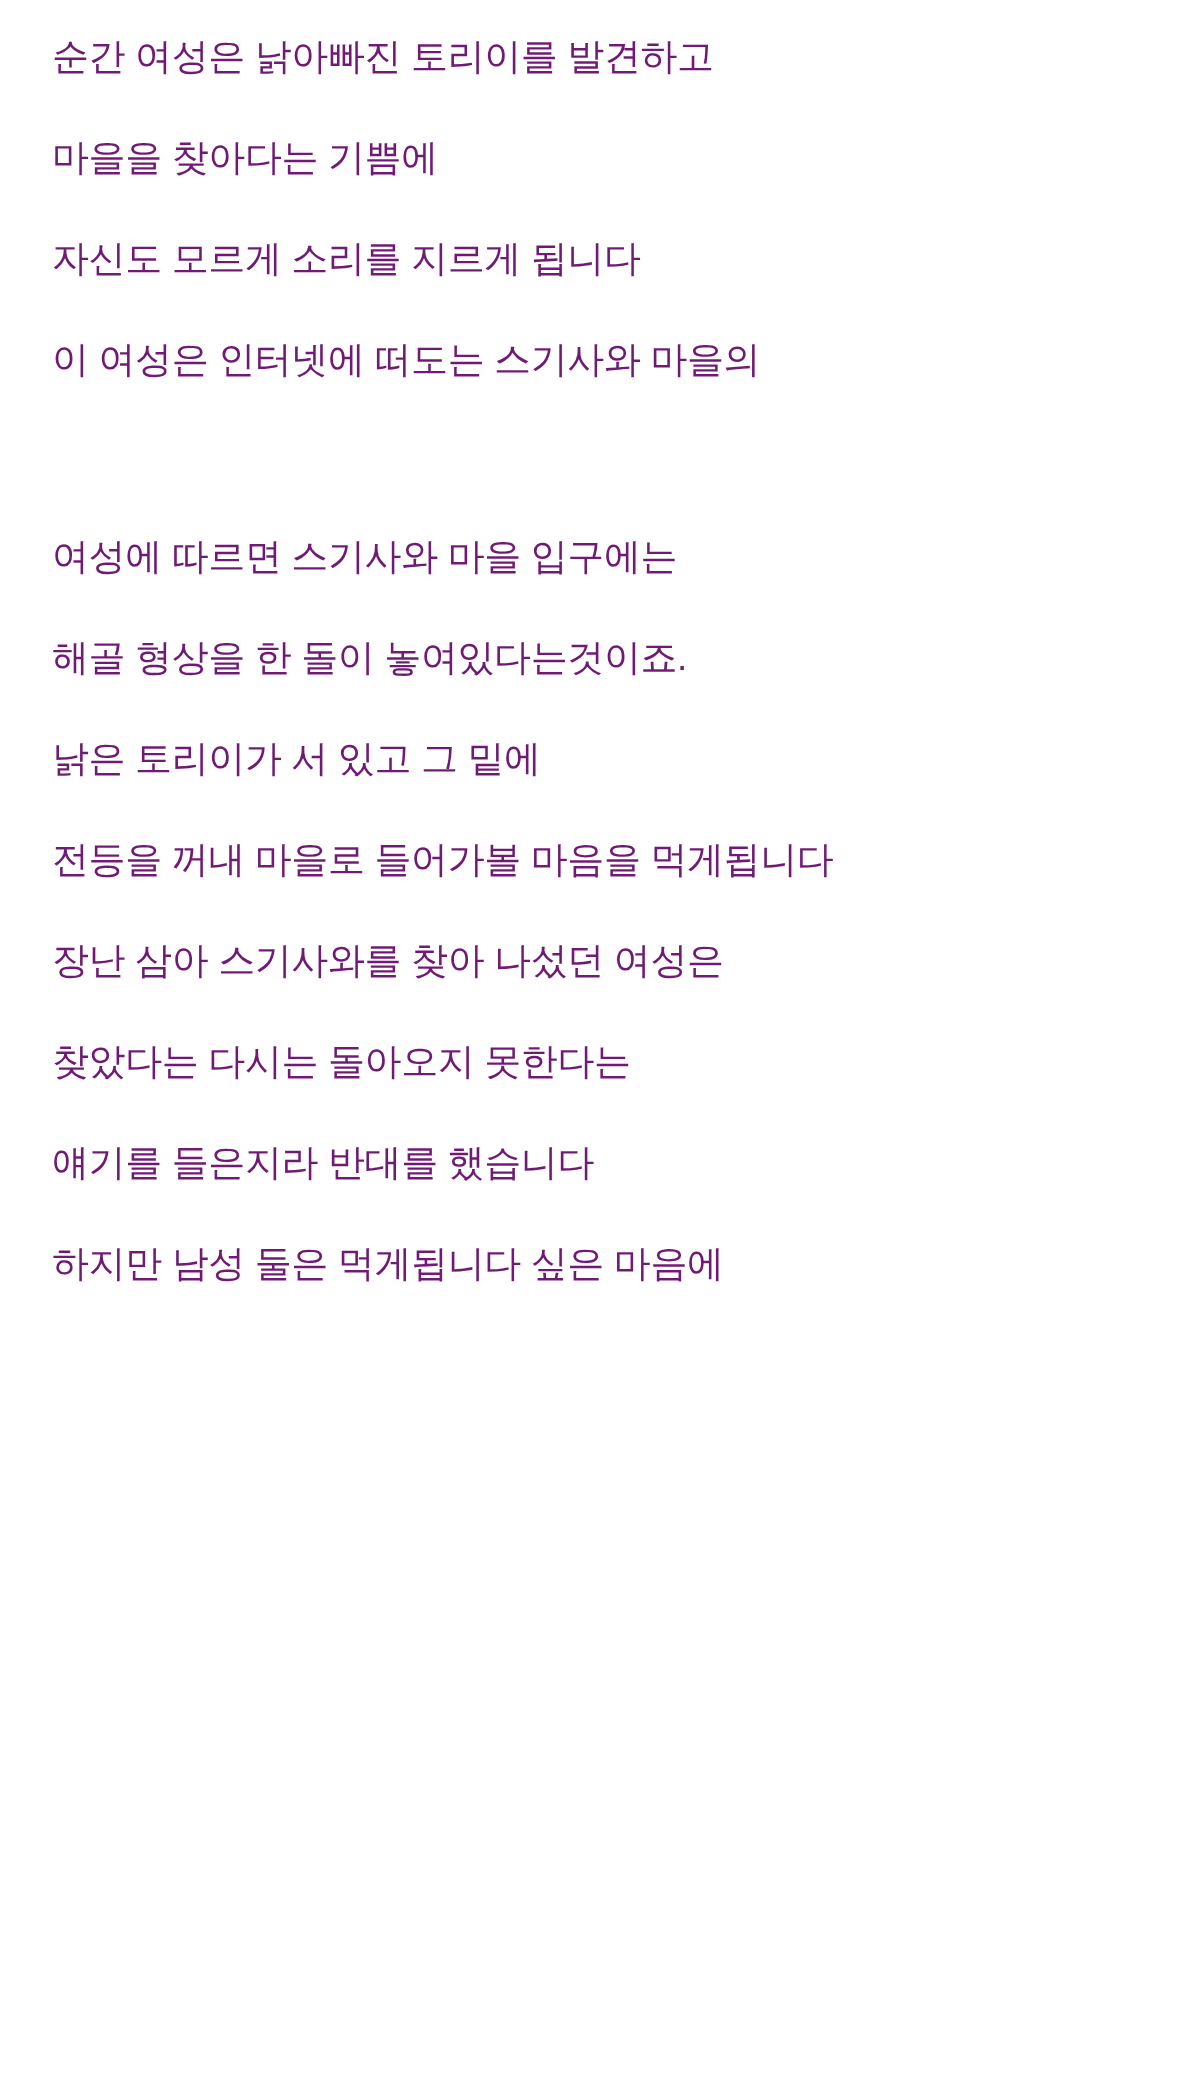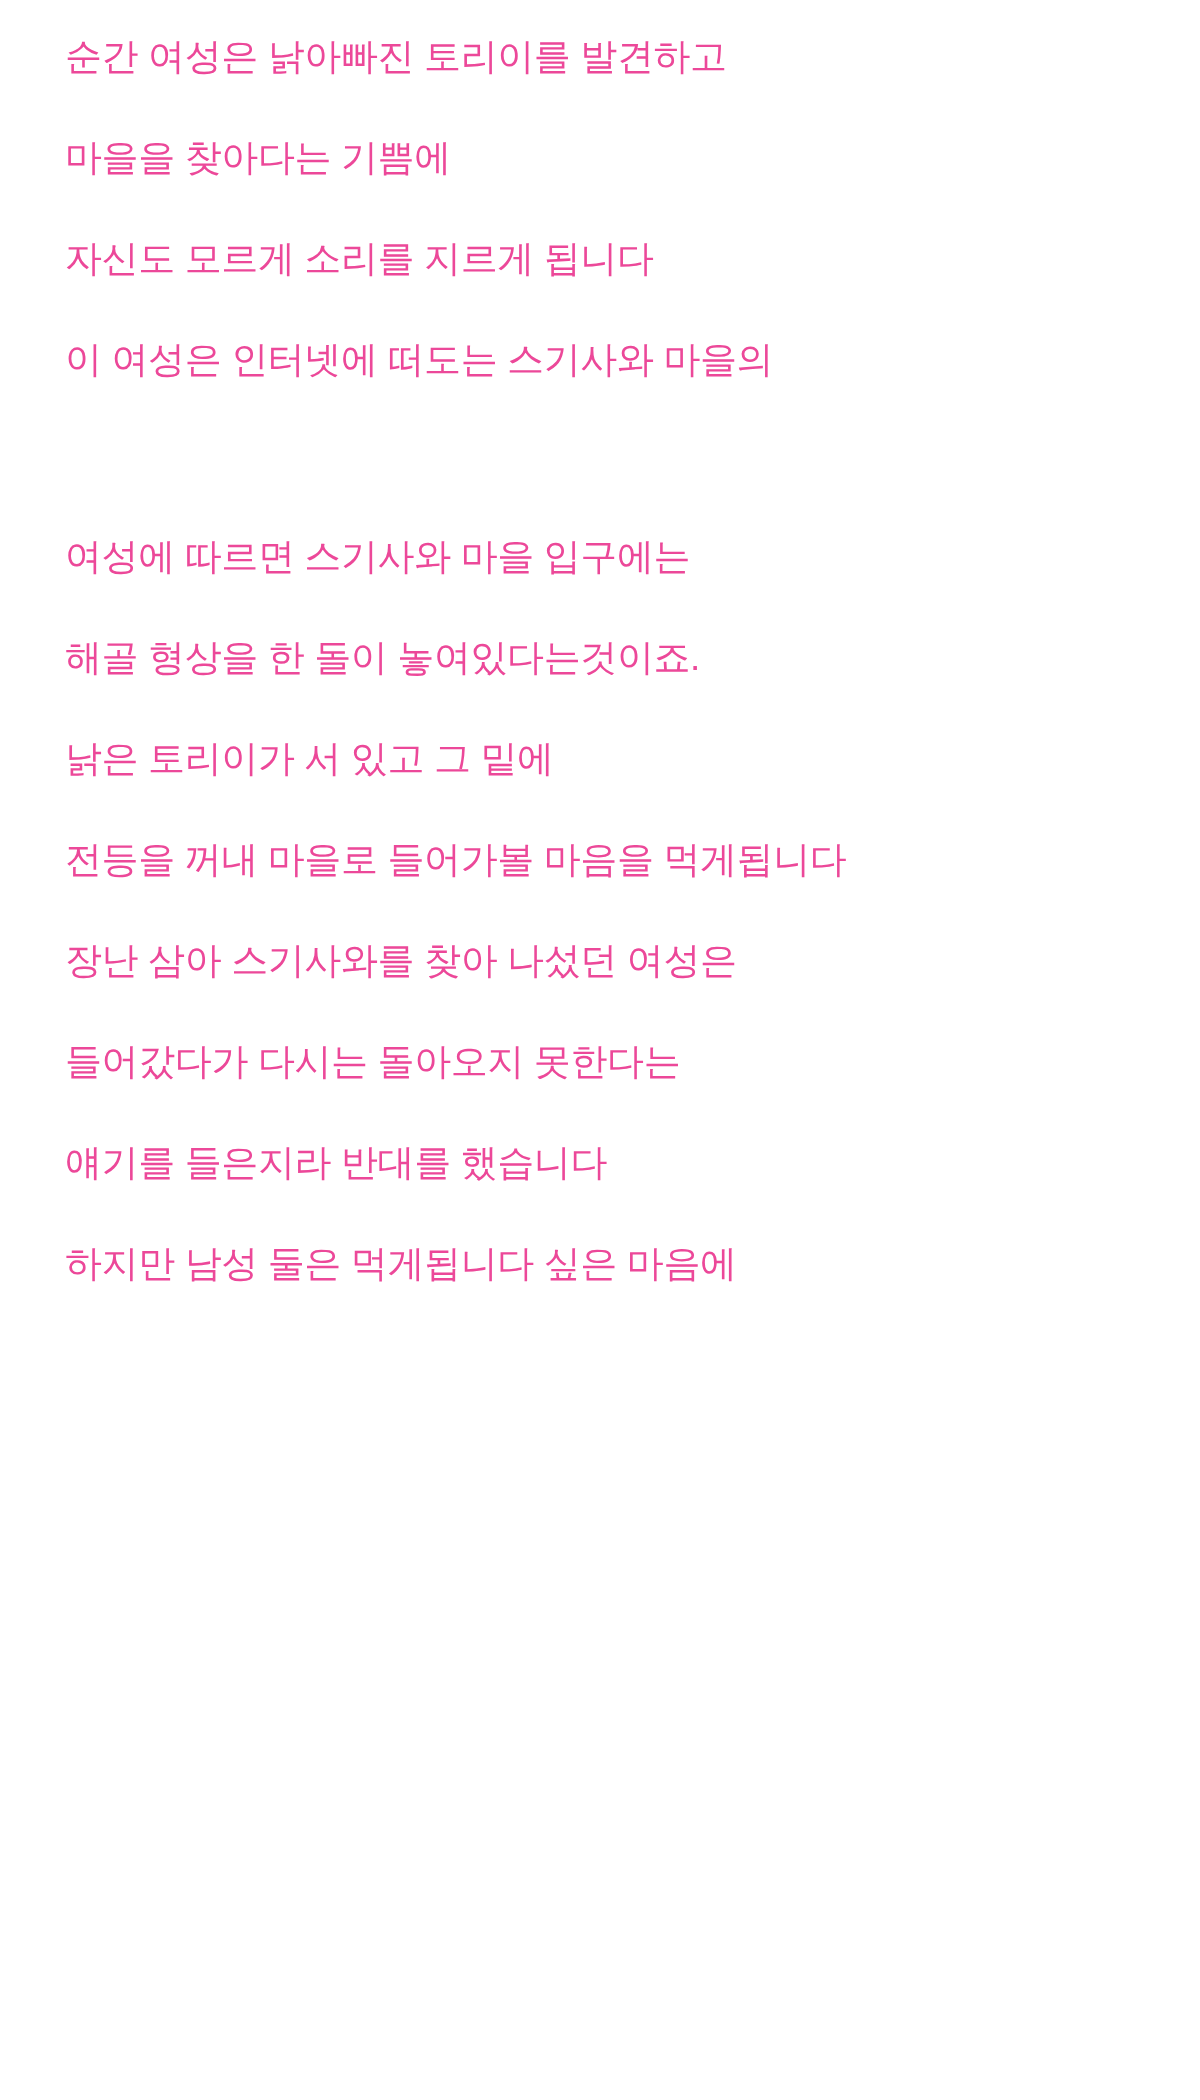--- a/index.html
+++ b/index.html
@@ -20,24 +20,23 @@
     padding: 0 52px;
     background: #ffffff;
   }
   .story-body {
     padding-top: 6px;
   }
   .line {
     font-size: 37px;
     line-height: 101px;
     letter-spacing: -0.4px;
-    color: #ec4899;
+    color: #701a75;
     white-space: pre-wrap;
     word-break: keep-all;
-    margin-left: 13px;
   }
   .spacer-block {
     height: 96px;
   }
 </style>
 </head>
 <body>
 
 <div class="page">
   <div class="story-body">
@@ -50,19 +49,19 @@
     </div>
 
     <div class="spacer-block"></div>
 
     <div>
       <div class="line">여성에 따르면 스기사와 마을 입구에는</div>
       <div class="line">해골 형상을 한 돌이 놓여있다는것이죠.</div>
       <div class="line">낡은 토리이가 서 있고 그 밑에</div>
       <div class="line">전등을 꺼내 마을로 들어가볼 마음을 먹게됩니다</div>
       <div class="line">장난 삼아 스기사와를 찾아 나섰던 여성은</div>
-      <div class="line">들어갔다가 다시는 돌아오지 못한다는</div>
+      <div class="line">찾았다는 다시는 돌아오지 못한다는</div>
       <div class="line">얘기를 들은지라 반대를 했습니다</div>
       <div class="line">하지만 남성 둘은 먹게됩니다 싶은 마음에</div>
     </div>
 
   </div>
 </div>
 
 </body></html>

